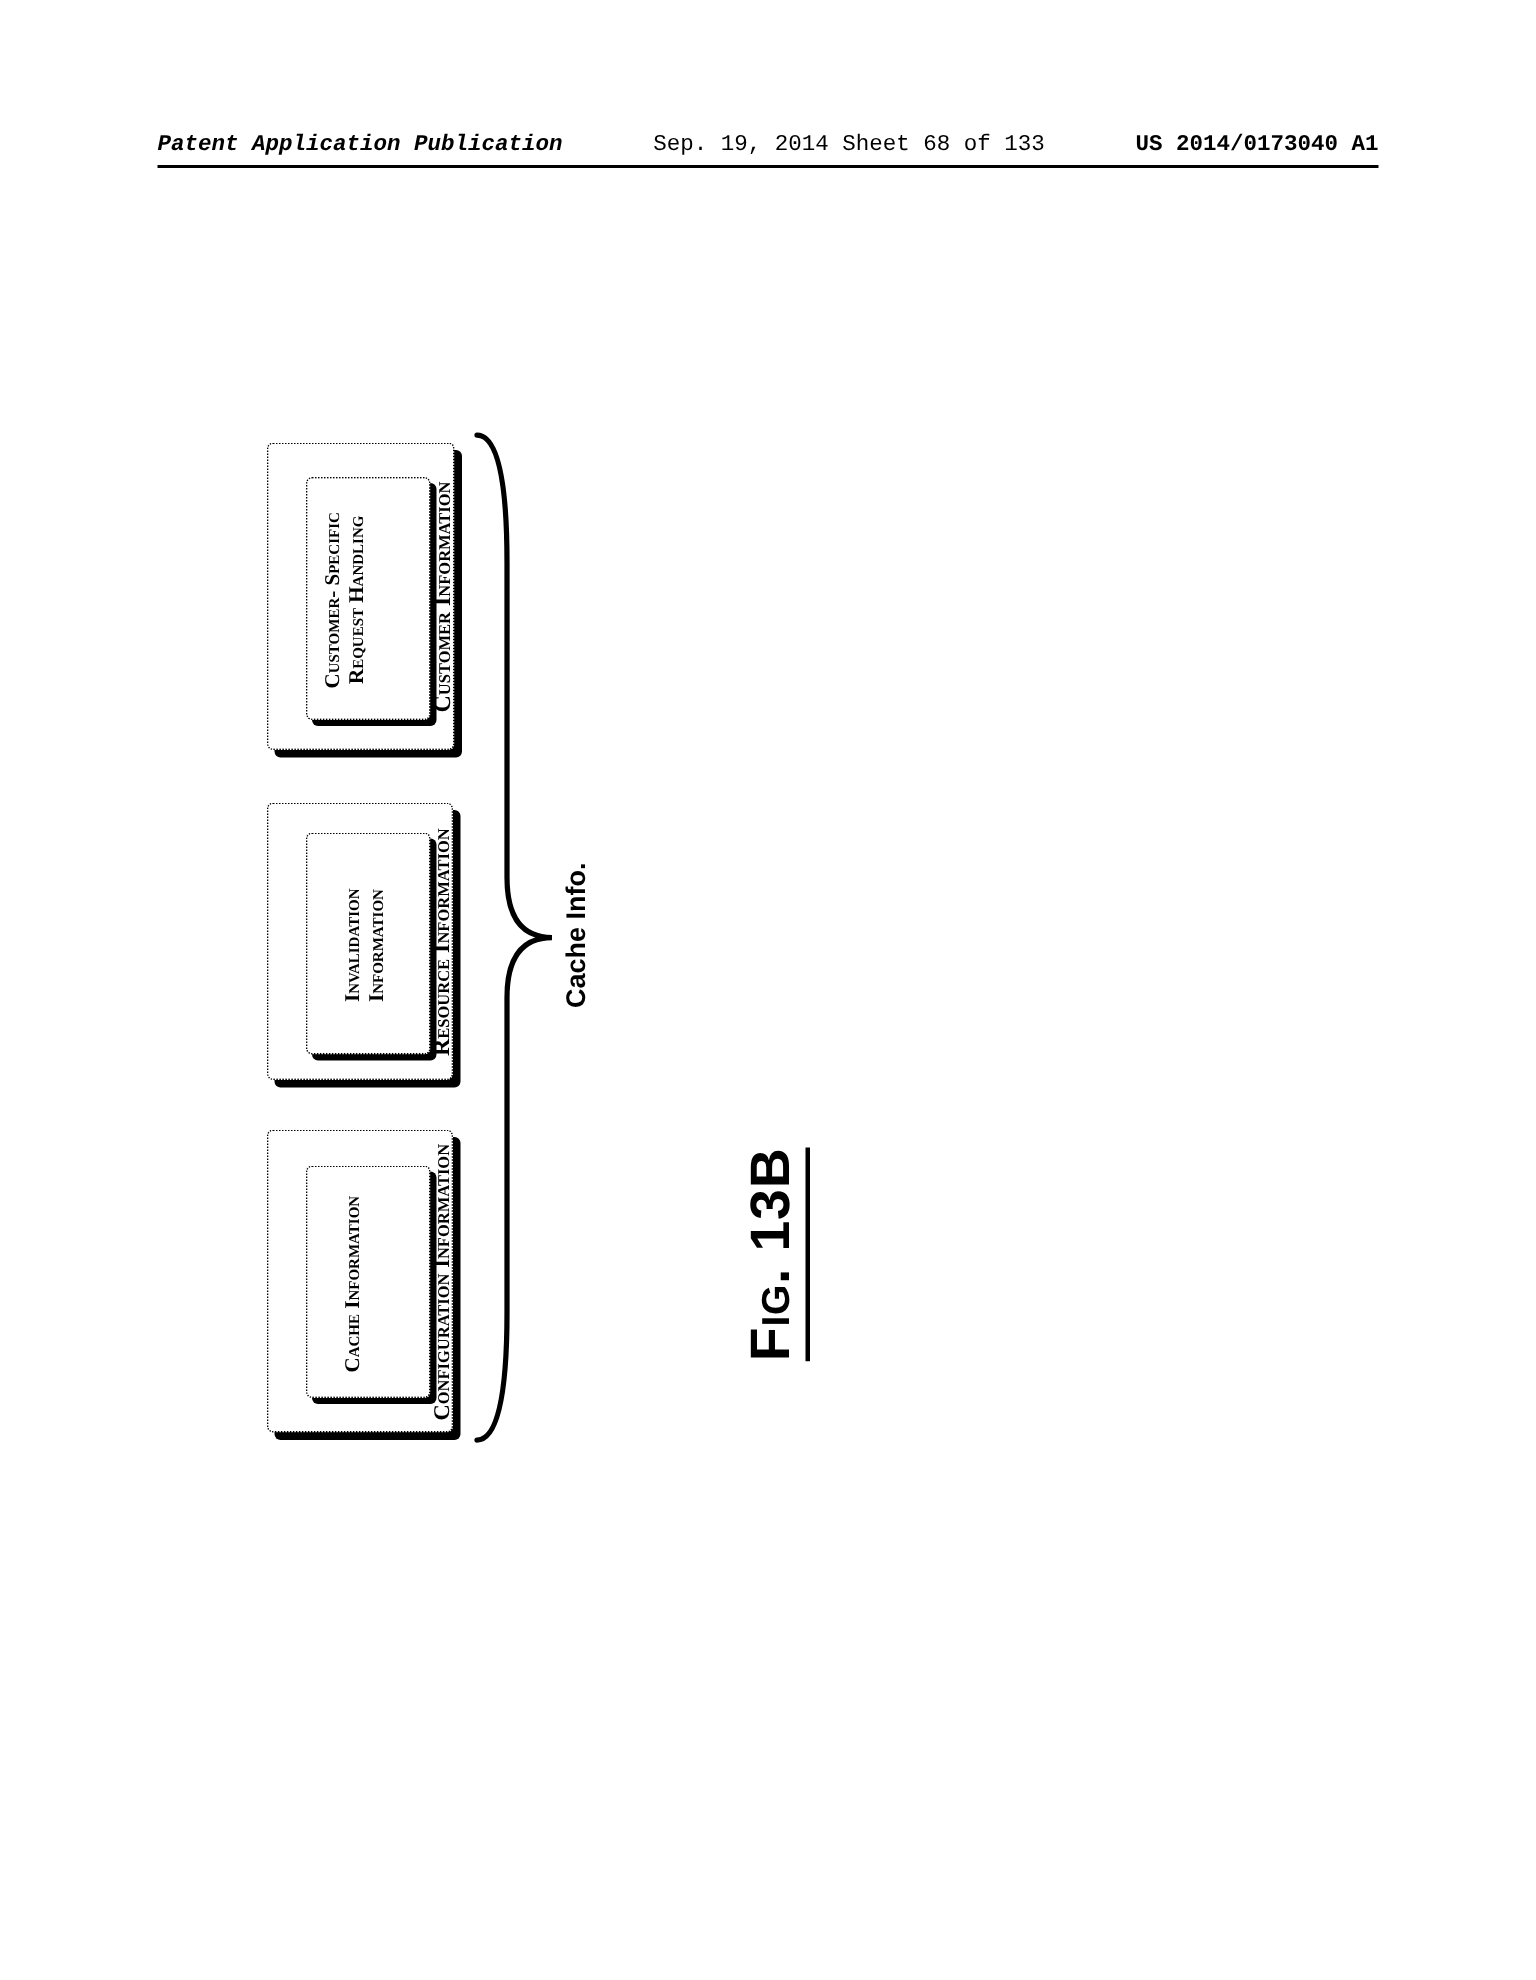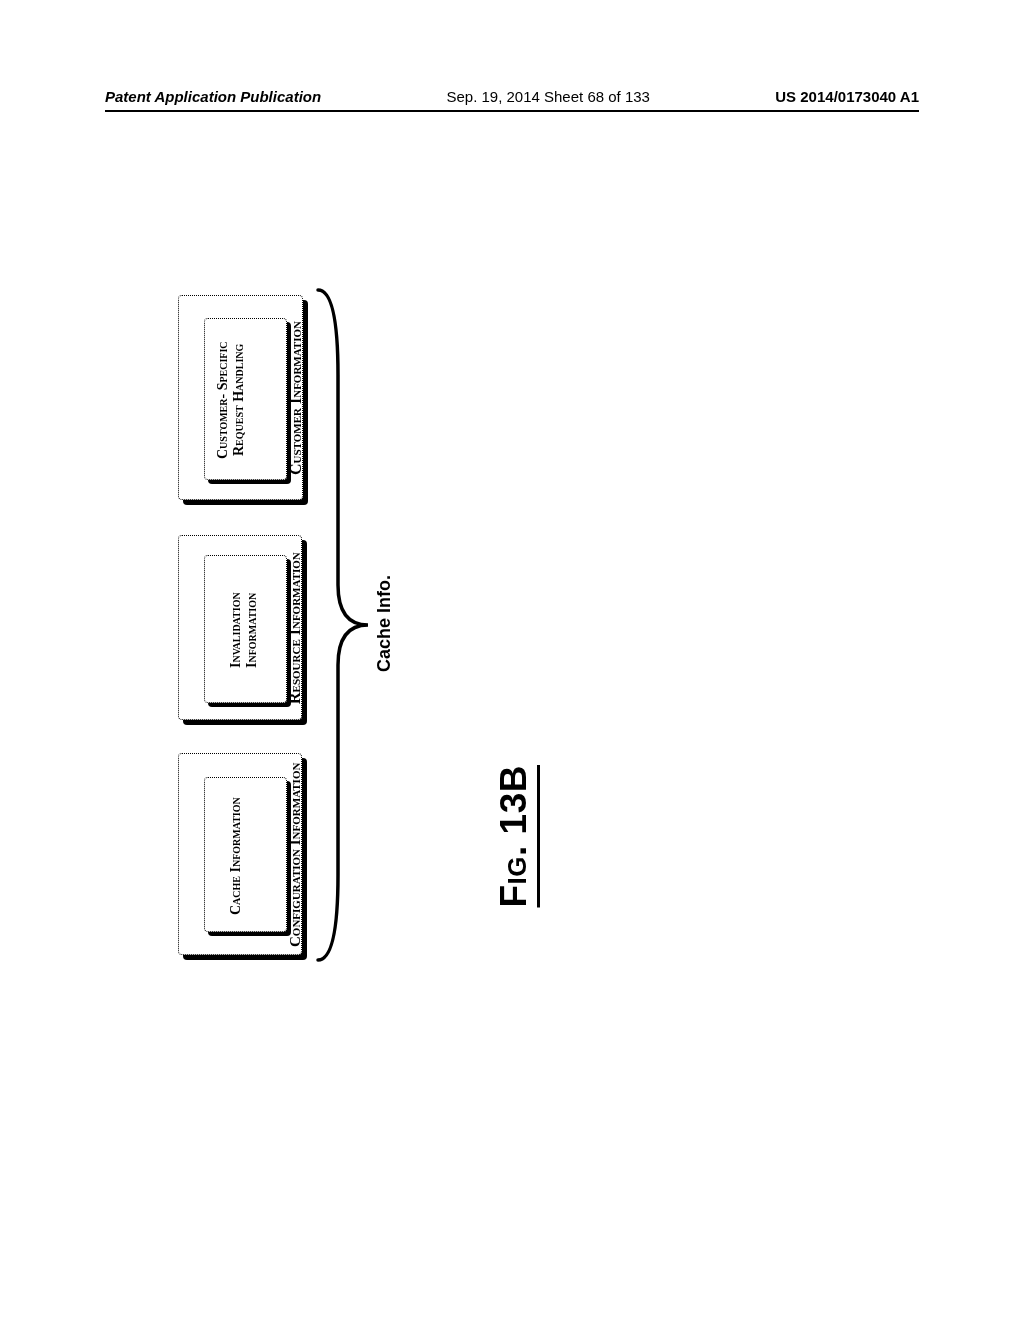--- a/index.html
+++ b/index.html
@@ -11,21 +11,21 @@
     position: relative;
   }
   .header {
     position: absolute;
     top: 88px;
     left: 105px;
     right: 105px;
     display: flex;
     justify-content: space-between;
     font-size: 15px;
-    font-family: Liberation Sans, sans-serif;
+    font-family: Liberation Mono, monospace;
   }
   .header-left { font-weight: bold; font-style: italic; }
   .header-center { }
   .header-right { font-weight: bold; text-align: center; }
   .header-rule {
     position: absolute;
     top: 110px;
     left: 105px;
     right: 105px;
     border-top: 2px solid #000;

